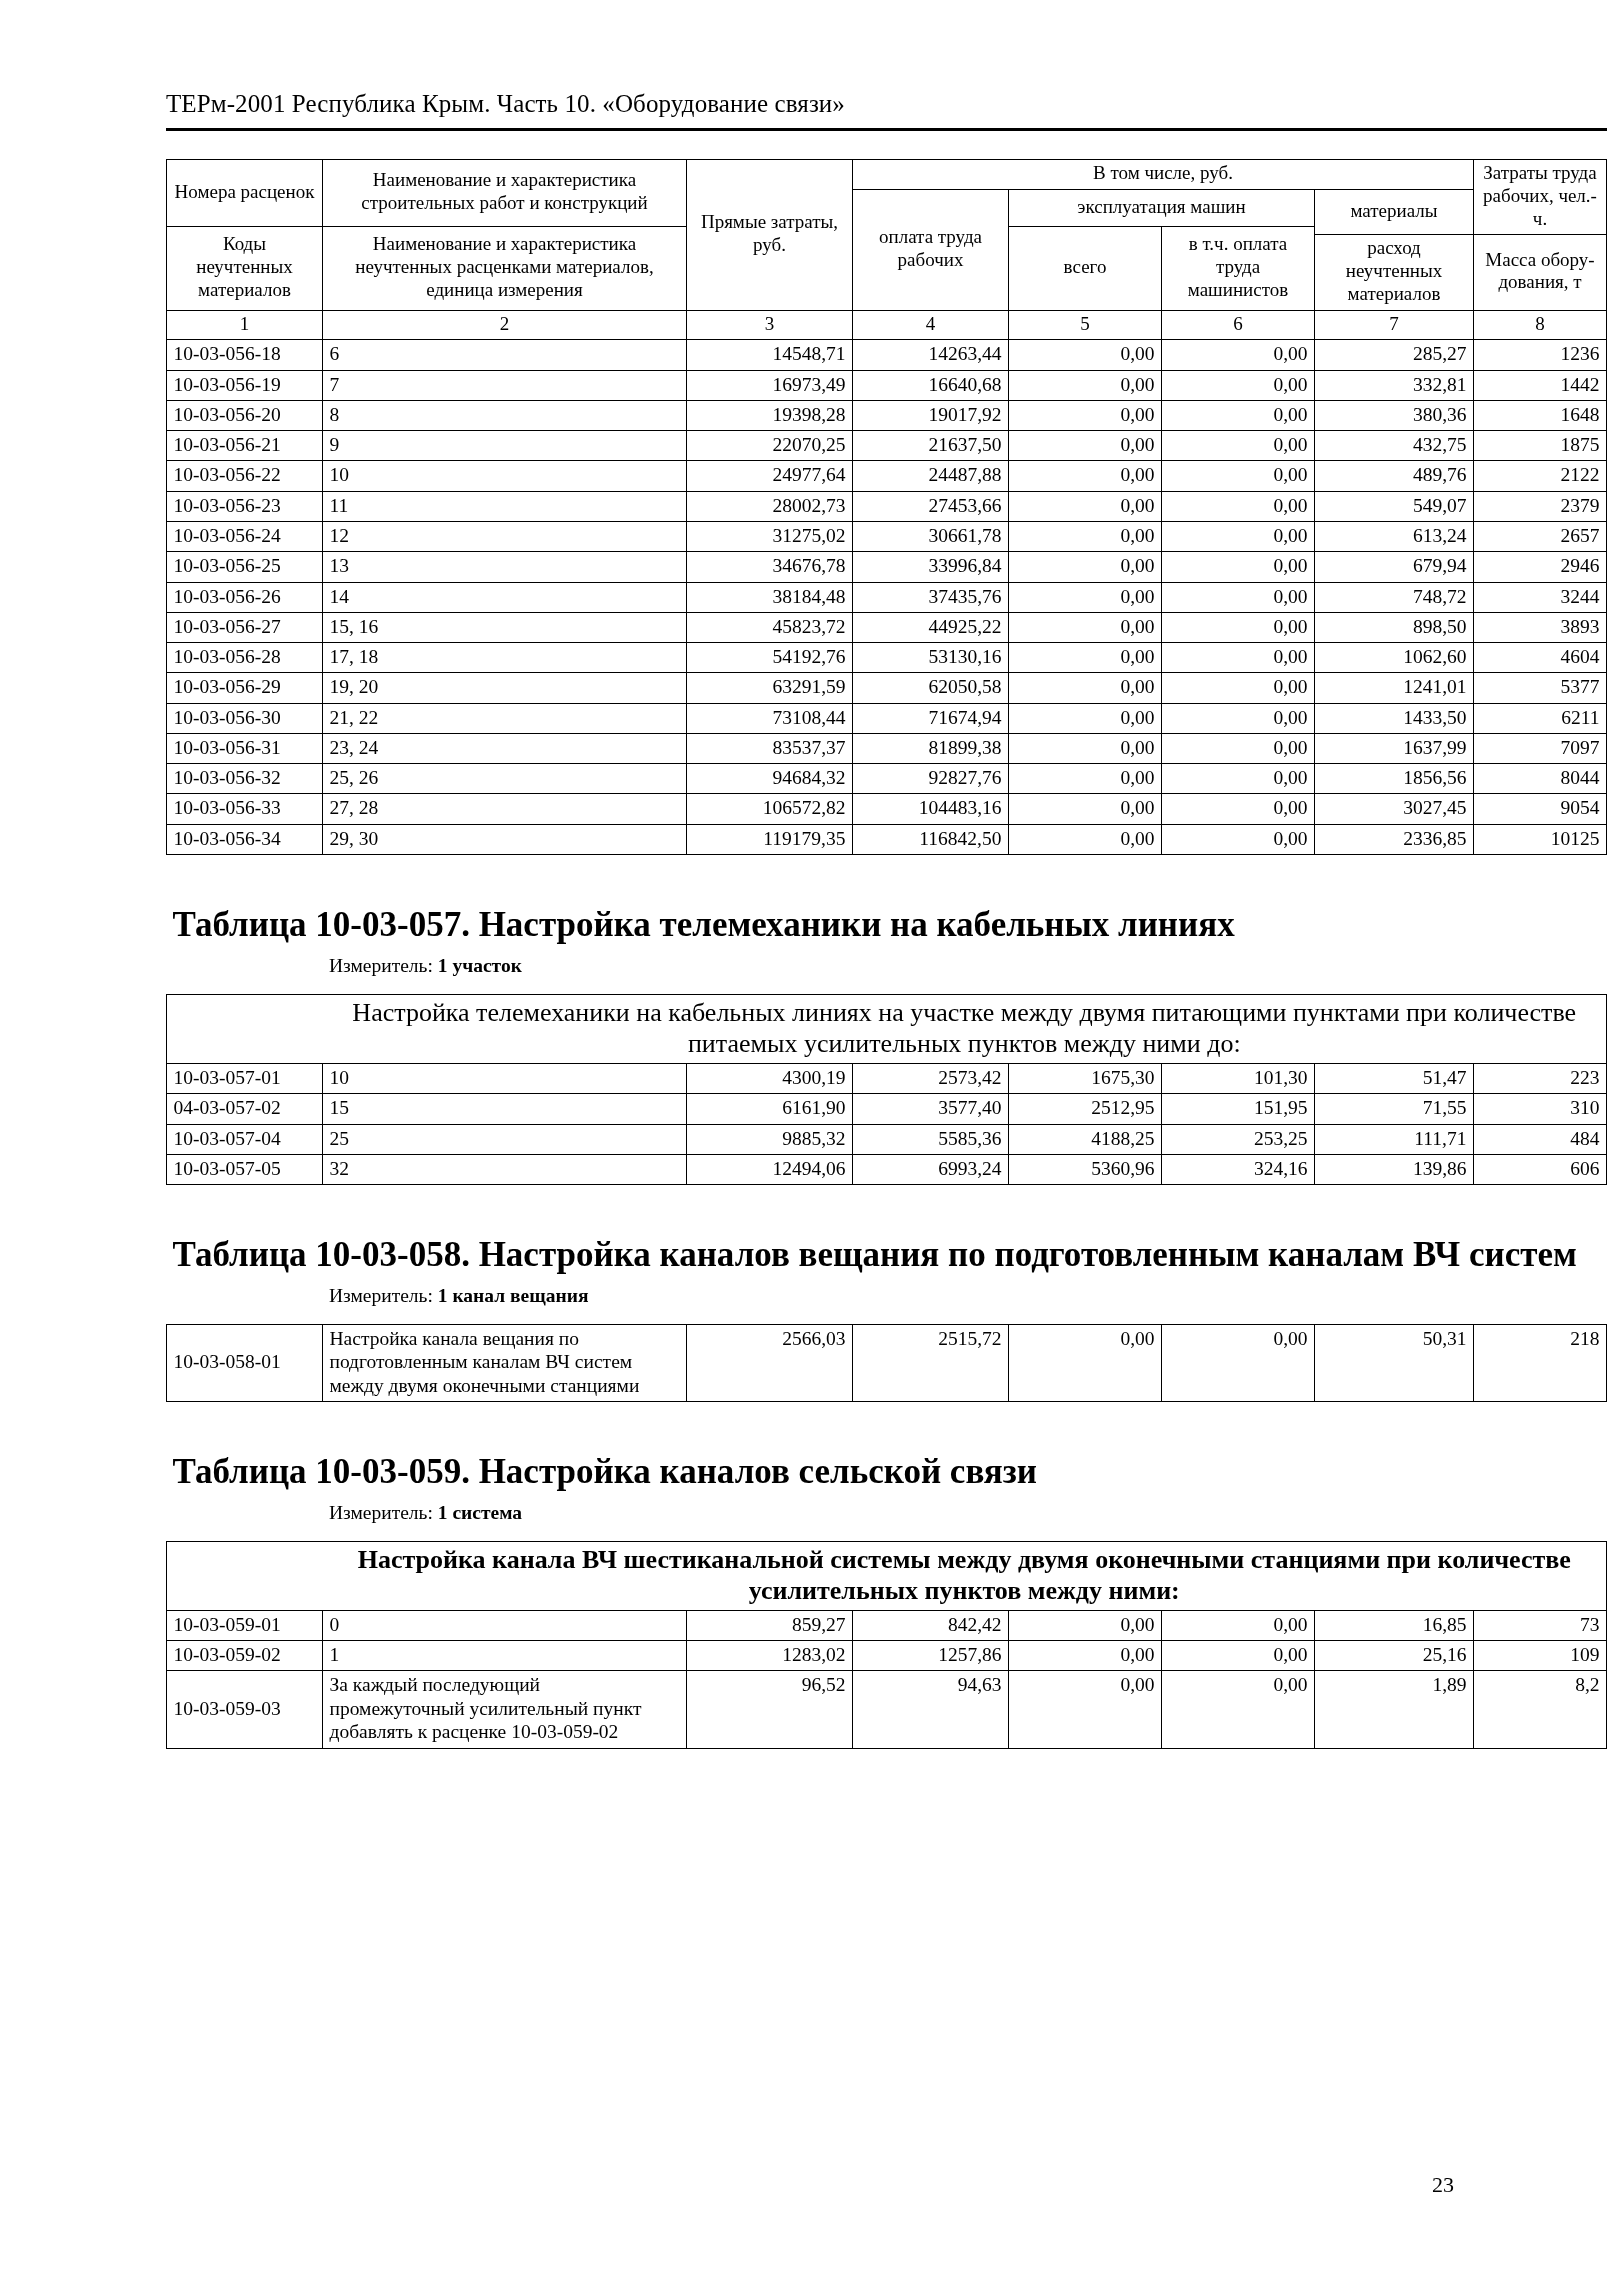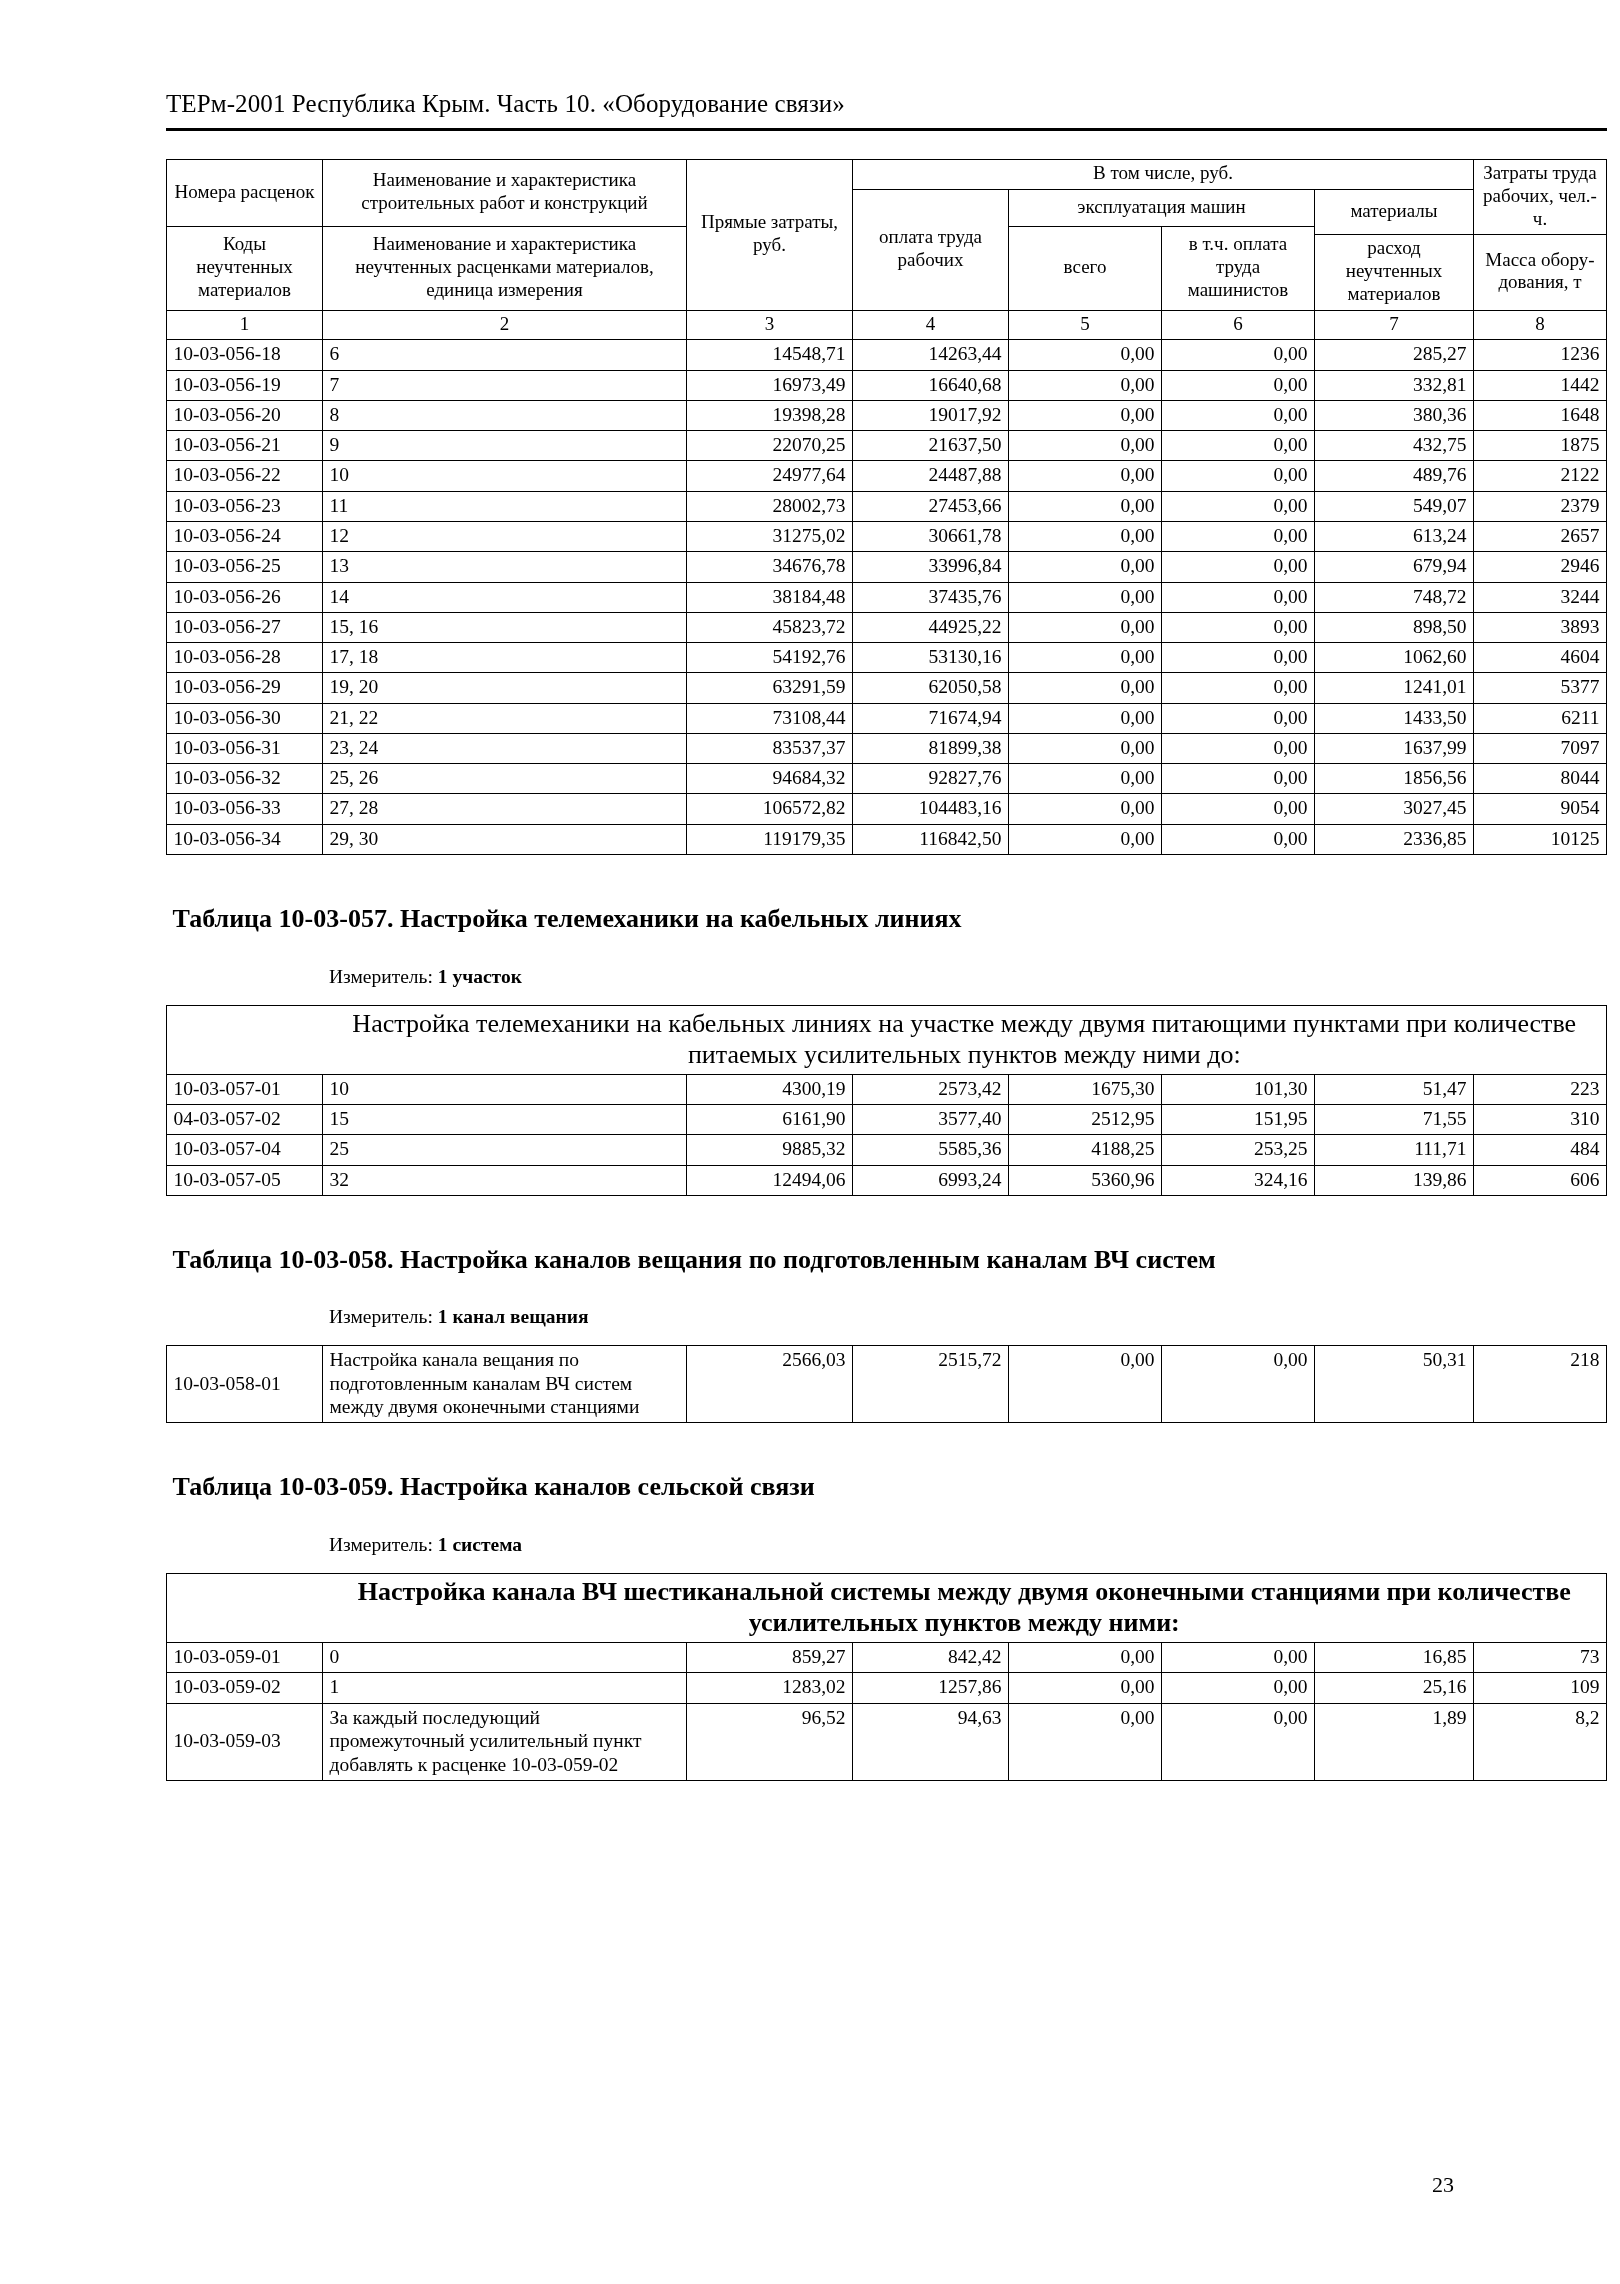--- a/index.html
+++ b/index.html
@@ -91,30 +91,30 @@
 
   .spanhead {
     text-align: center;
     font-weight: bold;
     font-size: 26px;
     line-height: 1.45;
     padding: 5.2px 9px 6.5px 9px;
   }
   .sect-gap-lg { height: 48px; }
   .sect-title {
-    font-size: 26px;
+    font-size: 35px;
     font-weight: bold;
     line-height: 1.25;
     padding-left: 6.5px;
   }
   .sect-meas {
     font-size: 19.5px;
     line-height: 1.25;
     padding-left: 163px;
-    margin-top: 29px;
+    margin-top: 7px;
     margin-bottom: 15.6px;
   }
   .sect-meas b { font-weight: bold; }
 
   .pagenum {
     position: absolute;
     right: 166px;
     top: 2172px;
     font-size: 22px;
   }

